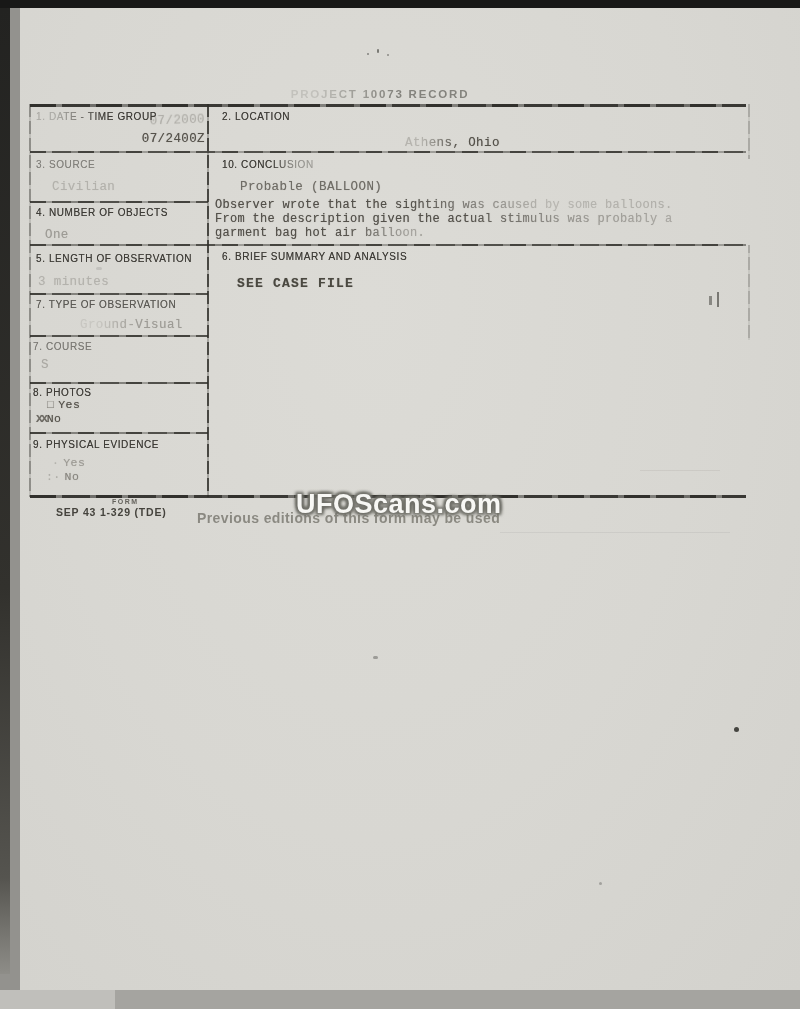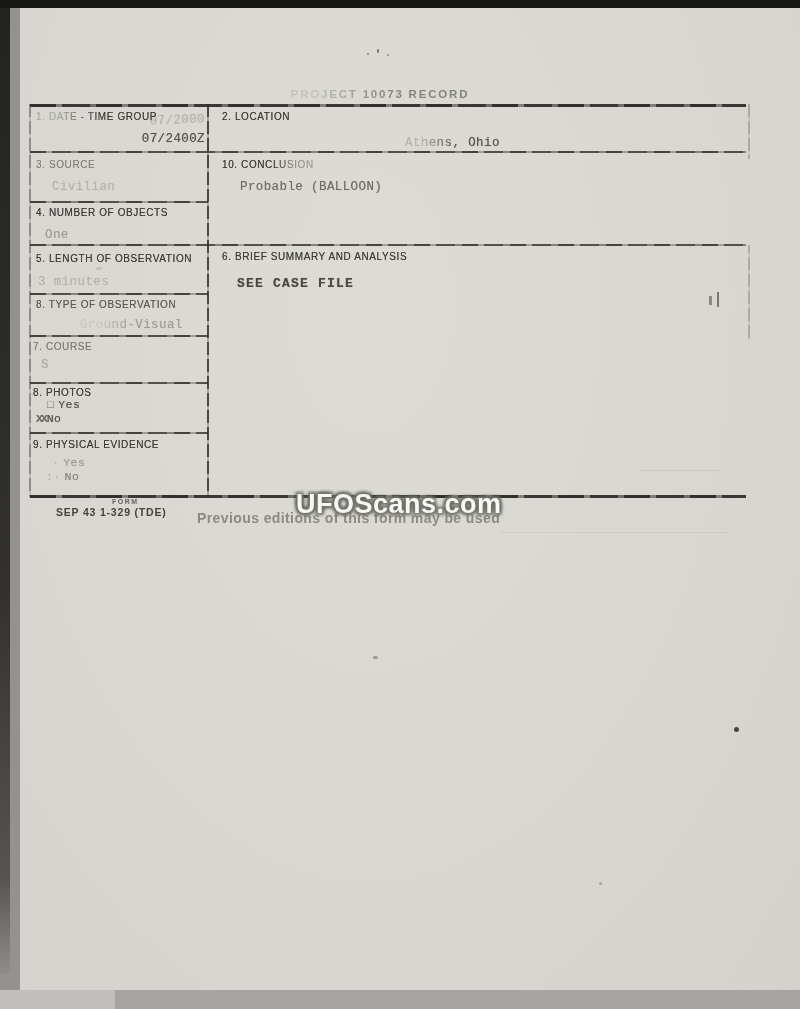--- a/index.html
+++ b/index.html
@@ -101,31 +101,36 @@
   <div class="vline" style="left:207px;top:104px;height:393px;"></div>
   <div class="vline ghostedge" style="left:748px;top:104px;height:393px;"></div>
 
   <div class="lbl fade-head" style="left:36px;top:111px;">1. DATE - TIME GROUP</div>
   <div class="lbl" style="left:222px;top:111px;">2. LOCATION</div>
   <div class="lbl" style="left:36px;top:159px;opacity:.55;filter:blur(.4px);">3. SOURCE</div>
   <div class="lbl fade-soft-tail" style="left:222px;top:159px;">10. CONCLUSION</div>
   <div class="lbl" style="left:36px;top:207px;">4. NUMBER OF OBJECTS</div>
   <div class="lbl" style="left:36px;top:253px;">5. LENGTH OF OBSERVATION</div>
   <div class="lbl" style="left:222px;top:251px;">6. BRIEF SUMMARY AND ANALYSIS</div>
-  <div class="lbl" style="left:36px;top:299px;opacity:.8;">8. TYPE OF OBSERVATION</div>
+  <div class="lbl" style="left:36px;top:299px;opacity:.8;">7. TYPE OF OBSERVATION</div>
   <div class="lbl" style="left:33px;top:341px;opacity:.6;filter:blur(.4px);">7. COURSE</div>
   <div class="lbl" style="left:33px;top:387px;">8. PHOTOS</div>
   <div class="lbl" style="left:33px;top:439px;text-align:center;">9. PHYSICAL EVIDENCE</div>
 
   <div class="val ghost" style="left:120px;top:114px;width:85px;text-align:right;transform:rotate(-2deg);">07/2000</div>
   <div class="val" style="left:110px;top:132px;width:95px;text-align:right;">07/2400Z</div>
   <div class="val fade-head" style="left:405px;top:136px;">Athens, Ohio</div>
   <div class="val vfainter" style="left:52px;top:180px;">Civilian</div>
   <div class="val" style="left:240px;top:180px;opacity:.8;">Probable (BALLOON)</div>
 
+  <div class="con-body">
+    <div class="fade-tail">Observer wrote that the sighting was caused by some balloons.</div>
+    <div class="fade-soft-tail">From the description given the actual stimulus was probably a</div>
+    <div class="fade-mid">garment bag hot air balloon.</div>
+  </div>
 
   <div class="val vfaded" style="left:45px;top:228px;">One</div>
   <div class="val vfainter" style="left:38px;top:275px;">3 minutes</div>
   <div class="val see-case" style="left:237px;top:276px;">SEE CASE FILE</div>
   <div class="val vfaded fade-head" style="left:80px;top:318px;">Ground-Visual</div>
   <div class="val" style="left:41px;top:358px;opacity:.35;filter:blur(.5px);">S</div>
 
   <div class="val" style="left:47px;top:398px;font-size:11.5px;">
     <span class="chk">□</span><span>Yes</span>
   </div>

